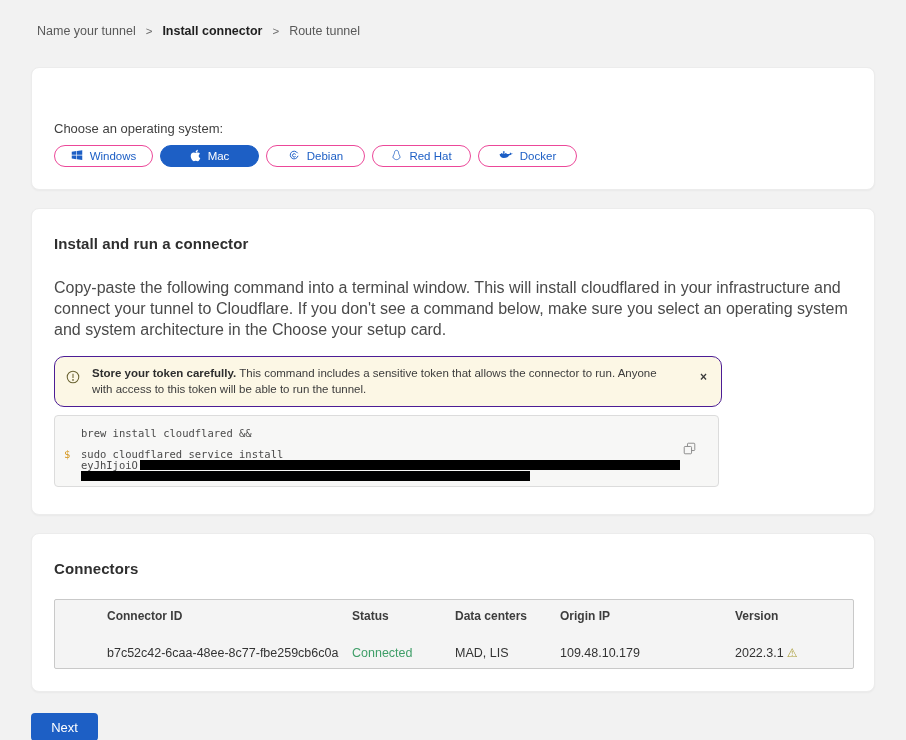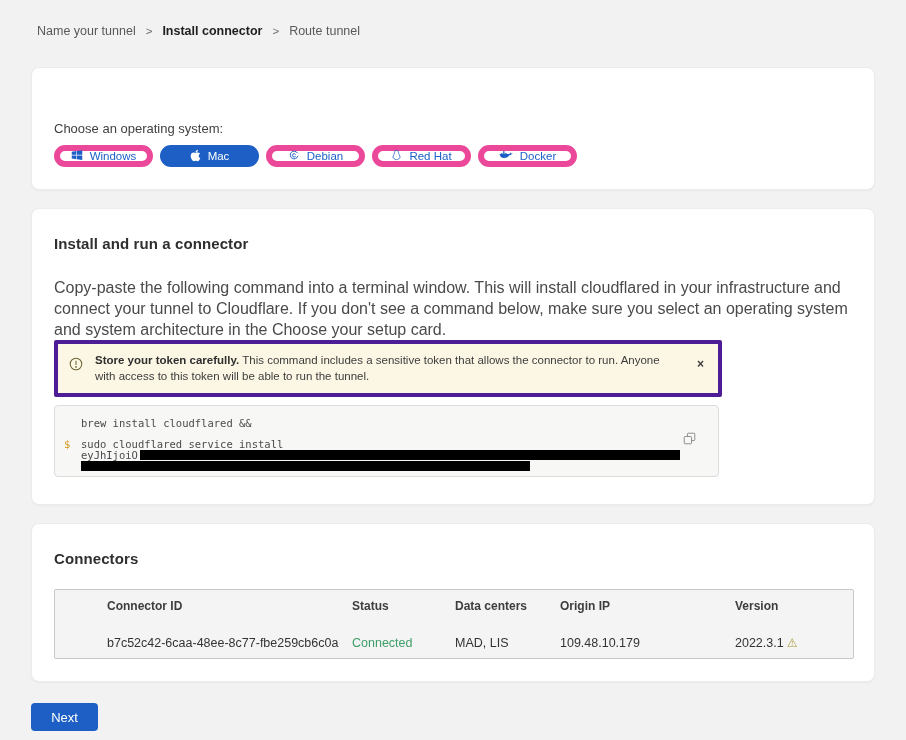--- a/index.html
+++ b/index.html
@@ -43,21 +43,21 @@
     letter-spacing: .1px;
   }
 
   
   .os-label { margin-top: 27px; font-size: 13px; color: #3f3f3f; }
   .os-row { margin-top: 9px; display: flex; gap: 7px; }
   .os-btn {
     width: 99px; height: 22px;
     display: flex; align-items: center; justify-content: center; gap: 7px;
     background: #fff;
-    border: 6px solid #ec4899;
+    border: 1px solid #ec4899;
     border-radius: 11px;
     color: #1d5fc5;
     font-size: 11.5px;
     font-family: "Liberation Sans", sans-serif;
     cursor: pointer;
   }
   .os-btn.selected {
     background: #1d5fc5;
     border-color: #1d5fc5;
     color: #ffffff;
@@ -67,25 +67,26 @@
   
   .description {
     margin-top: 25px;
     font-size: 16px;
     line-height: 21px;
     color: #4a4a4a;
     max-width: 800px;
   }
   .warning-banner {
     position: relative;
+    margin-top: 16px;
     width: 668px;
     min-height: 48px;
     background: #fcf7e5;
-    border: 4px solid #4c1d95;
-    border-radius: 2px;
+    border: 1px solid #4c1d95;
+    border-radius: 10px;
     padding: 9px 44px 9px 37px;
     font-size: 11.5px;
     line-height: 15.5px;
     color: #3c3c3c;
   }
   .warning-banner .info-icon { position: absolute; left: 11px; top: 13px; }
   .warning-banner b { color: #2e2e2e; }
   .banner-close {
     position: absolute; right: 14px; top: 14px;
     background: none; border: none;

